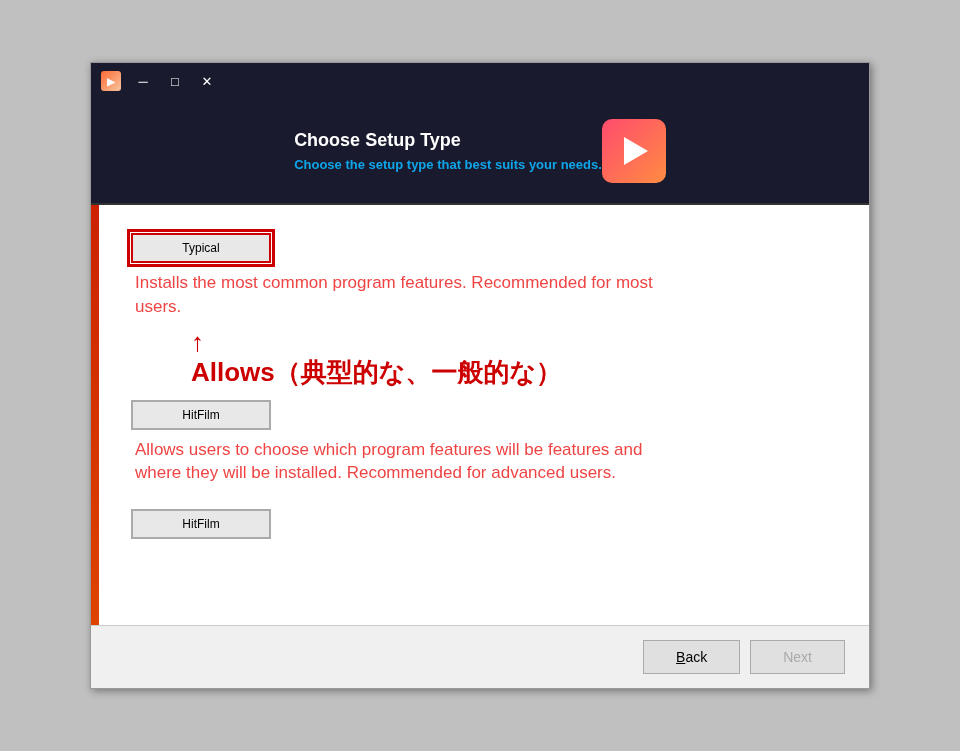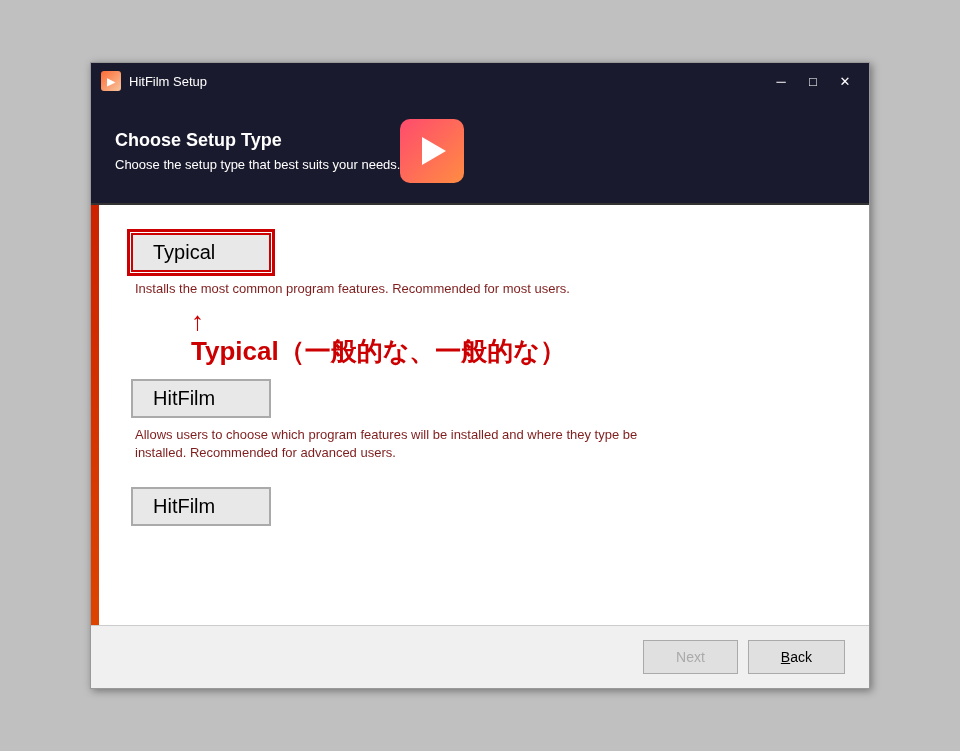--- a/index.html
+++ b/index.html
@@ -70,39 +70,40 @@
       align-items: center;
       justify-content: center;
     }
 
     
     .setup-header {
       background: #1a1a2e;
       padding: 20px 24px;
       display: flex;
       align-items: center;
-      justify-content: flex-start;
+      justify-content: center;
       border-bottom: 2px solid #333;
     }
 
     .header-text-block {
       display: flex;
       flex-direction: column;
       gap: 6px;
     }
 
     .header-title {
       color: white;
       font-size: 18px;
       font-weight: bold;
     }
 
     .header-subtitle {
-      color: #ffffff;
+      color: #0ea5e9;
       font-size: 13px;
+      font-weight: bold;
     }
 
     .header-logo {
       width: 64px;
       height: 64px;
       background: linear-gradient(135deg, #ff4b6e, #ff8c42);
       border-radius: 10px;
       display: flex;
       align-items: center;
       justify-content: center;
@@ -125,39 +126,39 @@
     
     .option-block {
       margin-bottom: 24px;
     }
 
     .option-button {
       display: inline-block;
       padding: 6px 20px;
       border: 2px solid #aaa;
       background: #e8e8e8;
-      font-size: 20px;
+      font-size: 12px;
       cursor: pointer;
       min-width: 140px;
-      text-align: left;
+      text-align: center;
       font-family: inherit;
       margin-bottom: 8px;
       position: relative;
     }
 
     .option-button.selected {
       border: 2px solid #cc0000;
       outline: 3px solid #cc0000;
       outline-offset: 1px;
       background: #e8e8e8;
     }
 
     .option-desc {
-      color: #7f1d1d;
-      font-size: 13px;
+      color: #ef4444;
+      font-size: 17px;
       padding-left: 4px;
       line-height: 1.4;
       max-width: 560px;
     }
 
     
     .setup-footer {
       background: #f0f0f0;
       border-top: 1px solid #ccc;
       padding: 14px 24px;
@@ -197,21 +198,20 @@
   </style>
 </head>
 <body>
 
 <div class="window">
 
   <div class="title-bar">
     <div class="title-bar-icon">
       <span>▶</span>
     </div>
-    <span class="title-bar-text">HitFilm Setup</span>
     <div class="title-bar-controls">
       <button class="title-bar-btn">─</button>
       <button class="title-bar-btn">□</button>
       <button class="title-bar-btn close">✕</button>
     </div>
   </div>
 
   <div class="setup-header">
     <div class="header-text-block">
       <span class="header-title">Choose Setup Type</span>
@@ -230,41 +230,41 @@
     <div class="option-block" style="padding-left: 8px;">
       <button class="option-button selected">
         <span>Typical</span>
       </button>
       <div class="option-desc">Installs the most common program features. Recommended for most users.</div>
     </div>
 
     <div style="position: relative; padding-left: 8px; margin-top: -14px; margin-bottom: 10px;">
       <div style="display: flex; flex-direction: column; align-items: flex-start; padding-left: 60px;">
         <span style="color: #cc0000; font-size: 26px; font-weight: bold; line-height: 1;">↑</span>
-        <span style="color: #cc0000; font-size: 26px; font-weight: bold; font-family: sans-serif; white-space: nowrap;">Typical（一般的な、一般的な）</span>
+        <span style="color: #cc0000; font-size: 26px; font-weight: bold; font-family: sans-serif; white-space: nowrap;">Allows（典型的な、一般的な）</span>
       </div>
     </div>
 
     <div class="option-block" style="padding-left: 8px;">
       <button class="option-button">
         <span>HitFilm</span>
       </button>
-      <div class="option-desc">Allows users to choose which program features will be installed and where they type be installed. Recommended for advanced users.</div>
+      <div class="option-desc">Allows users to choose which program features will be features and where they will be installed. Recommended for advanced users.</div>
     </div>
 
     <div class="option-block" style="padding-left: 8px;">
       <button class="option-button">
         <span>HitFilm</span>
       </button>
     </div>
 
   </div>
 
   <div class="setup-footer">
+    <button class="footer-btn">
+      <span><span class="underline-char">B</span><span>ack</span></span>
+    </button>
     <button class="footer-btn disabled">
       <span>Next</span>
     </button>
-    <button class="footer-btn">
-      <span><span class="underline-char">B</span><span>ack</span></span>
-    </button>
   </div>
 
 </div>
 
 </body></html>

